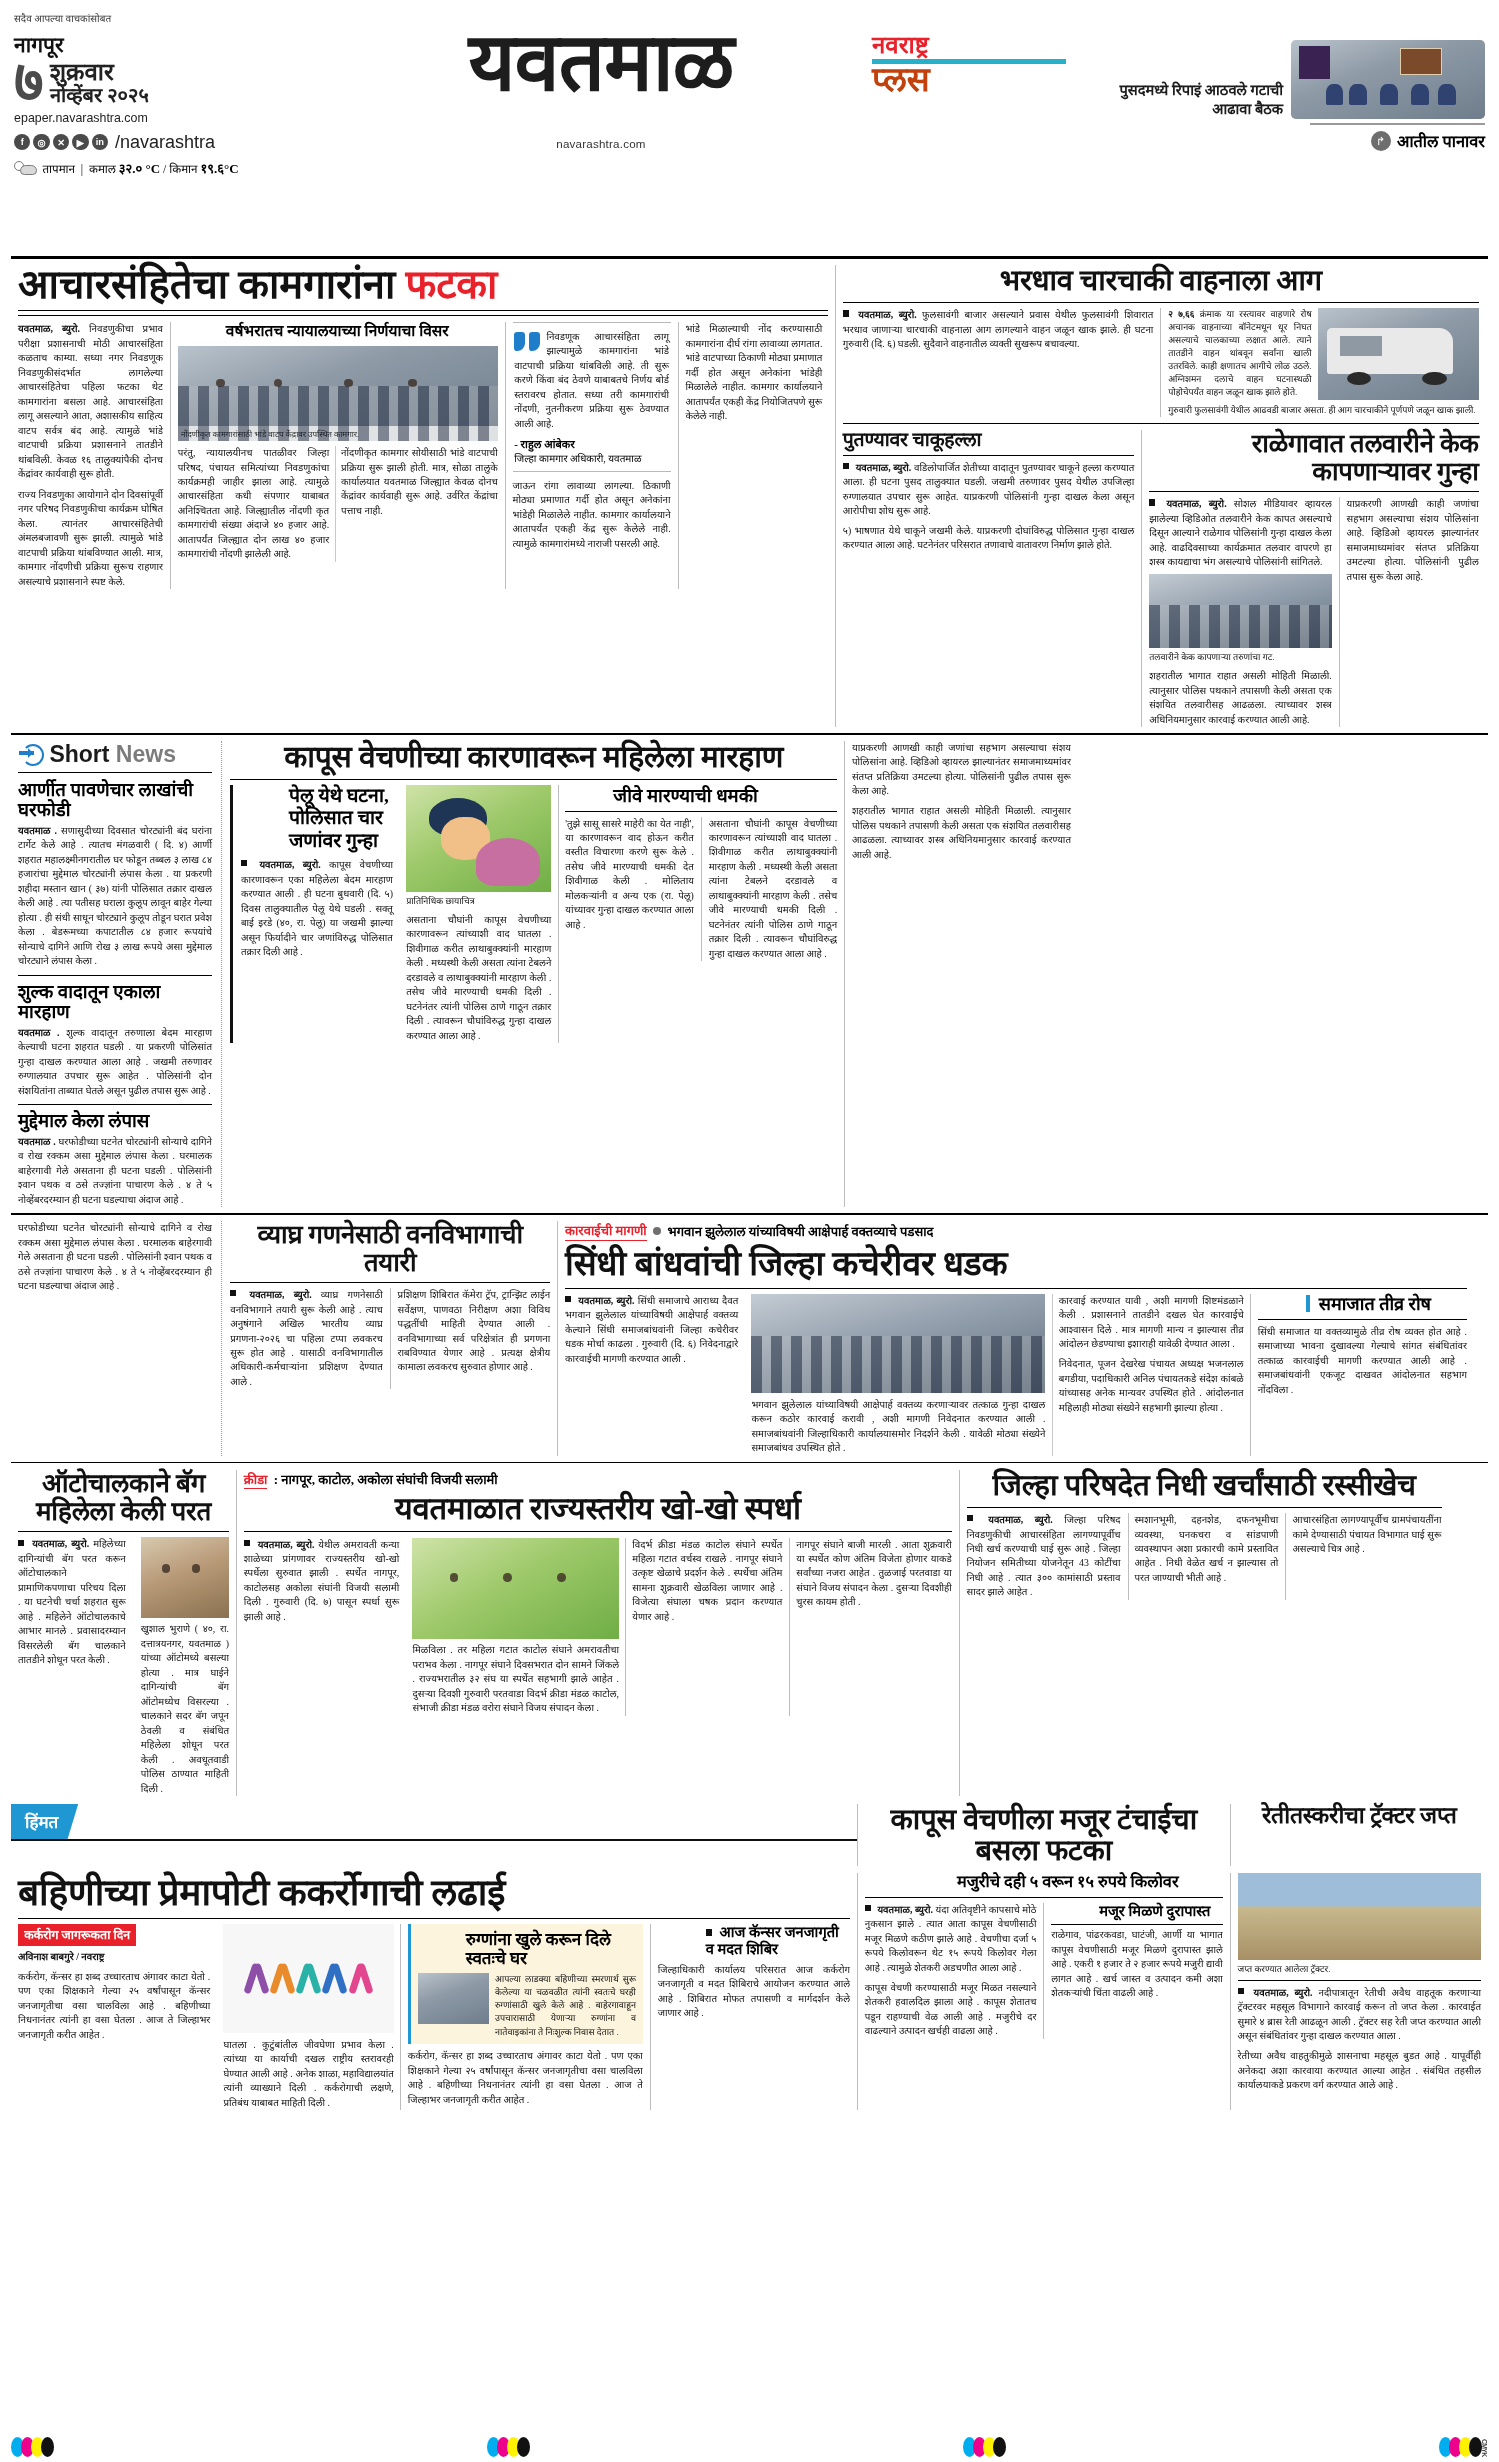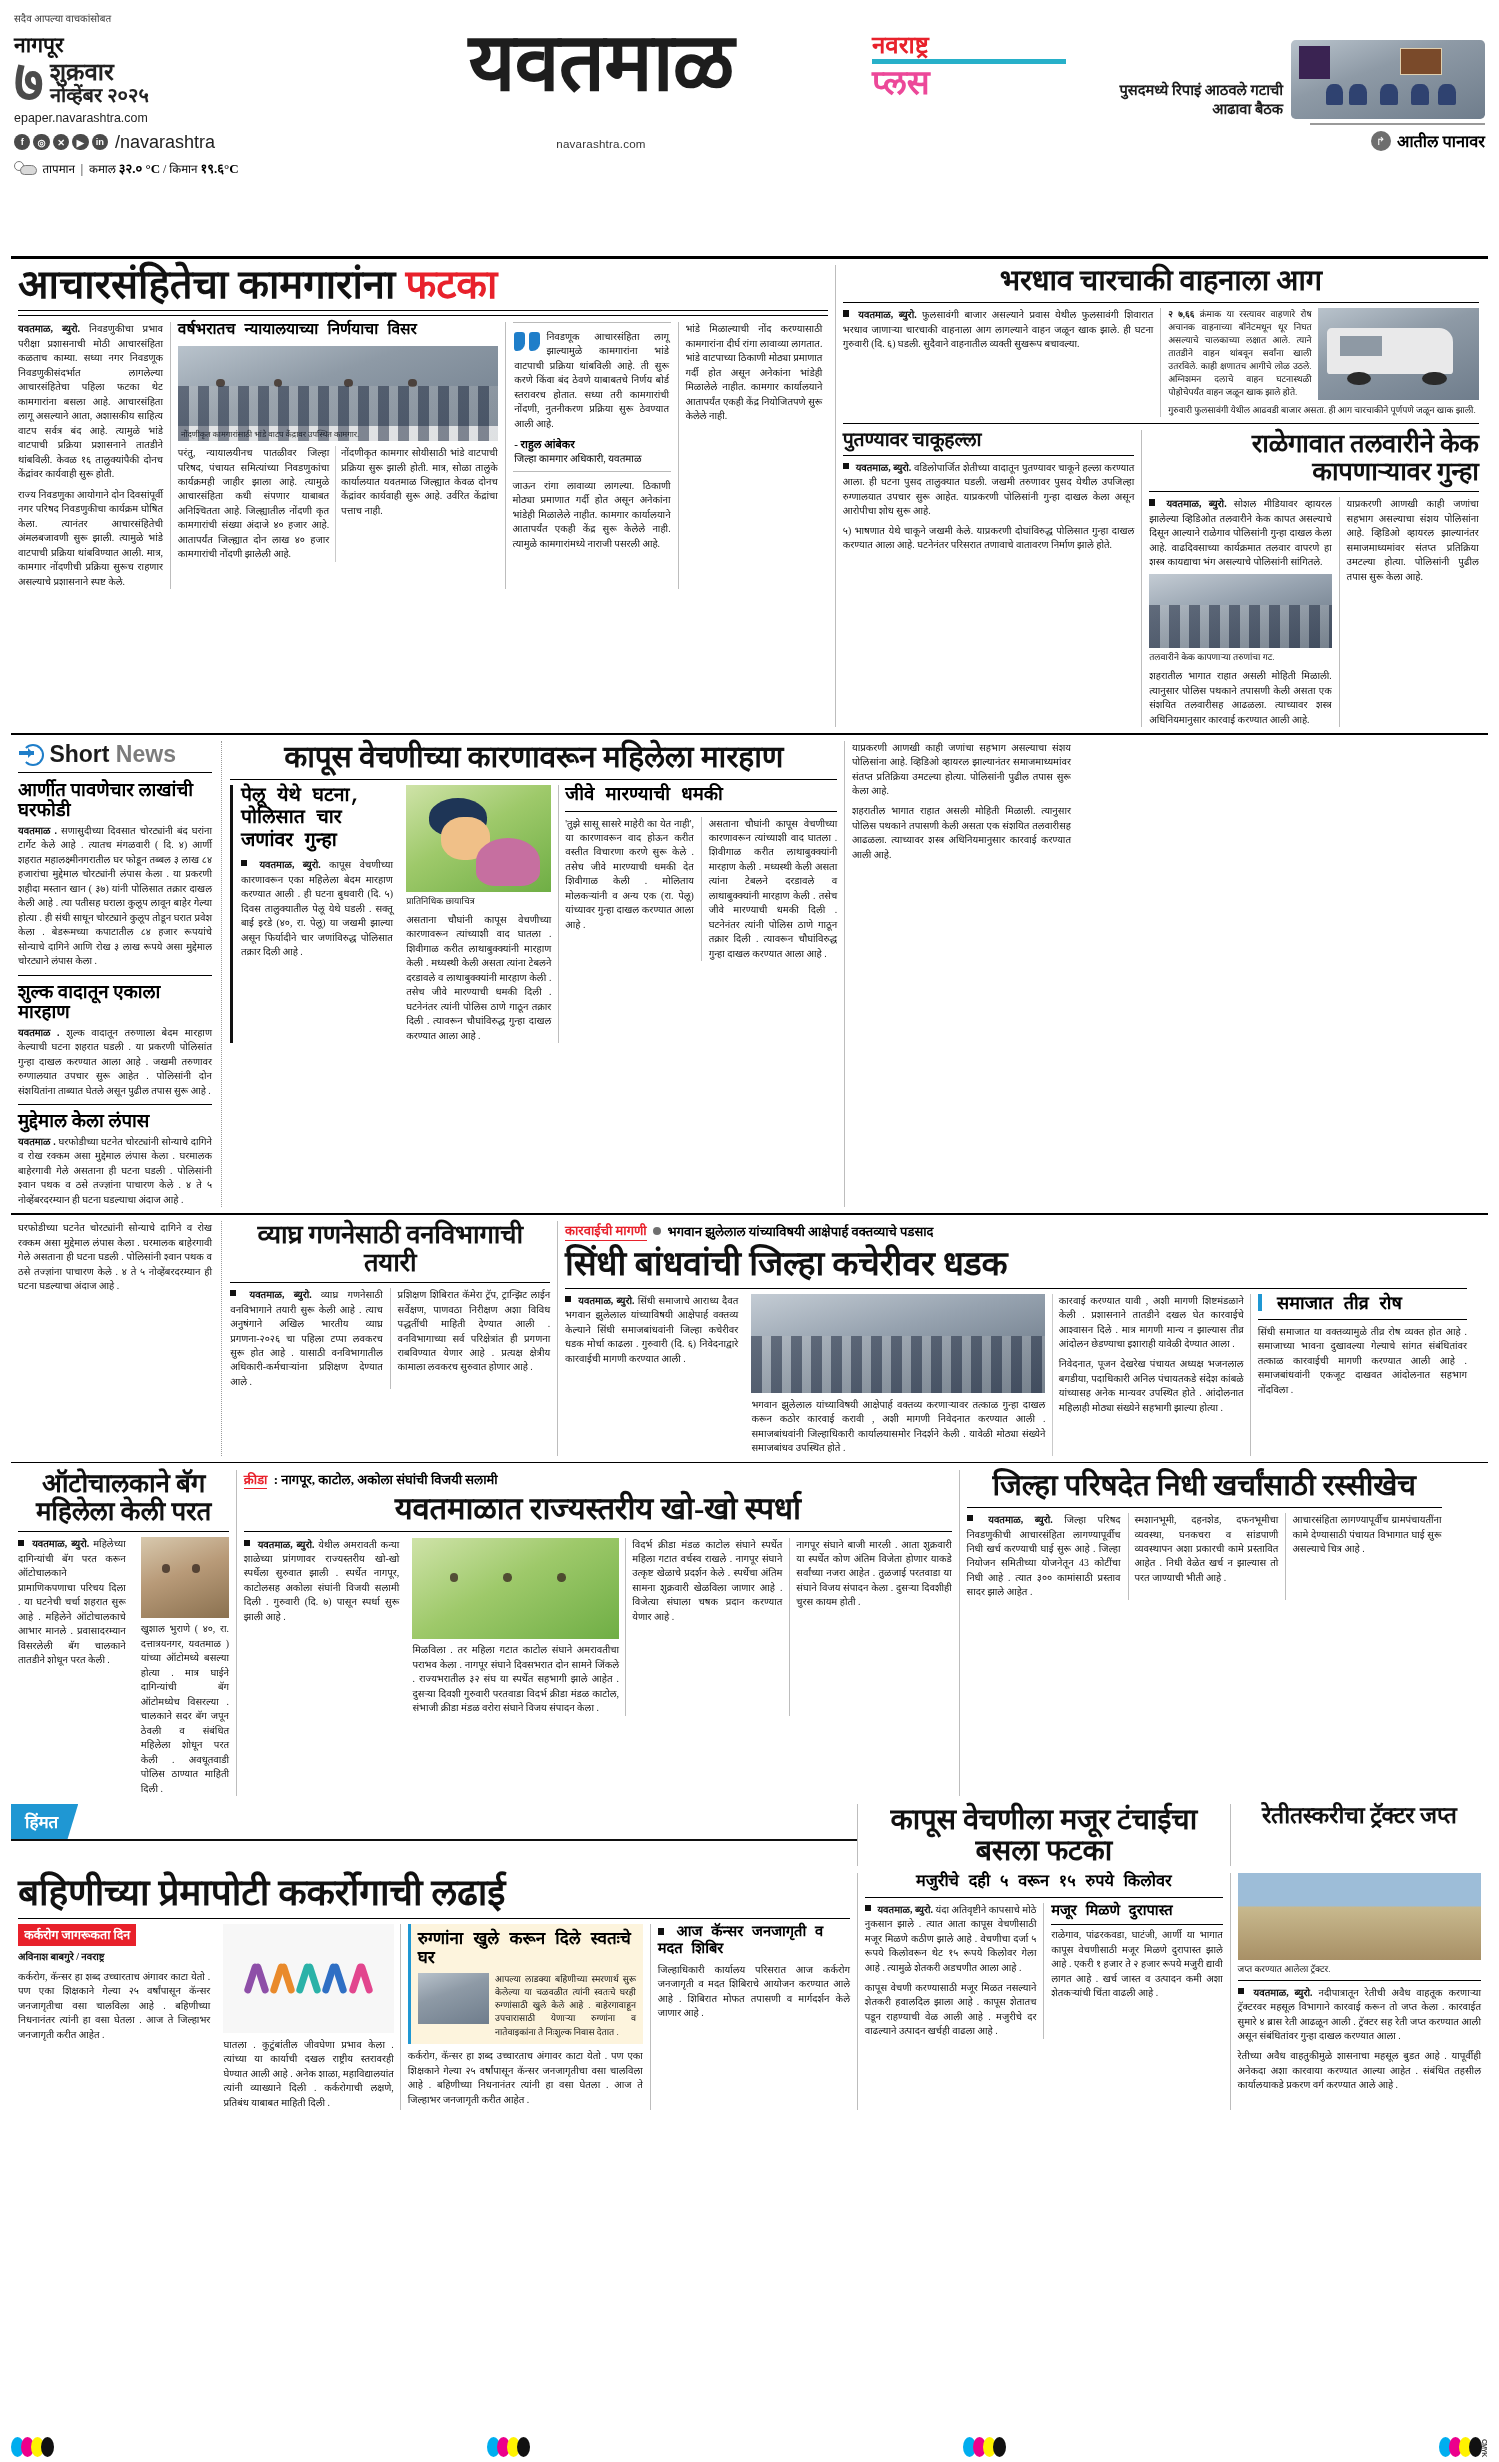--- a/index.html
+++ b/index.html
@@ -67,21 +67,21 @@
   .mh-center { position: absolute; left: 334px; top: 26px; width: 512px; text-align:center; }
   .mh-title {
     font-family:"Liberation Serif","DejaVu Serif",serif; font-weight: bold;
     font-size: 81px; line-height: .92; color:#1d1d1d; letter-spacing: -0.8px;
   }
   .mh-site { font-size: 11.6px; color:#333; margin-top: 36px; letter-spacing:0.2px; }
 
   .mh-brand { position:absolute; left: 861px; top: 34px; width: 194px; text-align:left; }
   .mh-brand .nav { font-family:"Liberation Serif",serif; font-weight:bold; font-size: 24px; color:#e8212b; line-height:.95; }
   .mh-brand .cyanbar { height: 5.4px; background:#27b0c9; margin: 2.3px 0 1.6px; width: 100%; }
-  .mh-brand .plus { font-family:Liberation Sans, sans-serif; font-weight:bold; font-size: 34px; color:#ec4899; line-height: .98; }
+  .mh-brand .plus { font-family:Liberation Mono, monospace; font-weight:bold; font-size: 34px; color:#c2410c; line-height: .98; }
 
   .mh-promo { position:absolute; right: 3.1px; top: 40px; width: 380px; display:flex; gap: 7.8px; align-items:flex-end; }
   .mh-promo-cap {
     flex: 1; text-align:right; font-family:"Liberation Serif",serif;
     font-size: 14.7px; font-weight: bold; line-height: 1.28; color:#1c1c1c;
   }
   .mh-promo-img { width: 194px; height: 79px; border-radius: 4.7px; flex:none; position:relative; overflow:hidden;
     background: linear-gradient(#e8dcc4 0%, #e3d6bd 44%, #b8336b 45%, #a02a5c 100%); }
   .mh-promo-img .frame { position:absolute; left: 56%; top: 10%; width: 22%; height: 34%; background:#7a4a2a; border:1.6px solid #e0cfae; }
   .mh-promo-img .banner { position:absolute; left: 4%; top: 8%; width: 16%; height: 42%; background:#3a2352; }
@@ -93,21 +93,21 @@
   .mh-promo-sep { position:absolute; right: 3.1px; top: 123px; width: 175px; height:1.6px; background:#9a9a9a; }
   .band { display:flex; }
   .col { padding: 0 7px; }
 
   
   .lead-head { font-size: 40px; line-height: 1.0; font-weight:bold;
     font-family:"Liberation Serif",serif; color:#111; }
   .red { color:#e8212b; }
   .lead-sub { font-family:"Liberation Serif",serif; font-weight:bold; font-size: 15.5px; margin-top: 5.4px; }
 
-  .subhead2 { font-family:Liberation Mono, monospace; font-weight:bold; font-size: 15.5px; line-height:1.15;}
+  .subhead2 { font-family:Liberation Serif, serif; font-weight:bold; font-size: 15.5px; line-height:1.15;margin-left:48px;}
 
   .photo {
     background: linear-gradient(160deg,#b9c3cc,#8e9aa6 40%,#6f7d8c);
     position: relative; overflow:hidden;
   }
   .photo.warm { background: linear-gradient(160deg,#d8c9ae,#b89a78 45%,#8a7150); }
   .photo.green { background: linear-gradient(150deg,#cfe3a8,#9ec96a 45%,#6fae45); }
   .photo.crowd { background: linear-gradient(165deg,#c4ccd4,#97a3b0 40%,#5f6d7c); }
   .photo.river { background: linear-gradient(180deg,#9dbdd8 0%,#9dbdd8 38%,#c8b98e 39%,#a89066 100%); }
   .photo.people::after, .photo.crowd::after {

